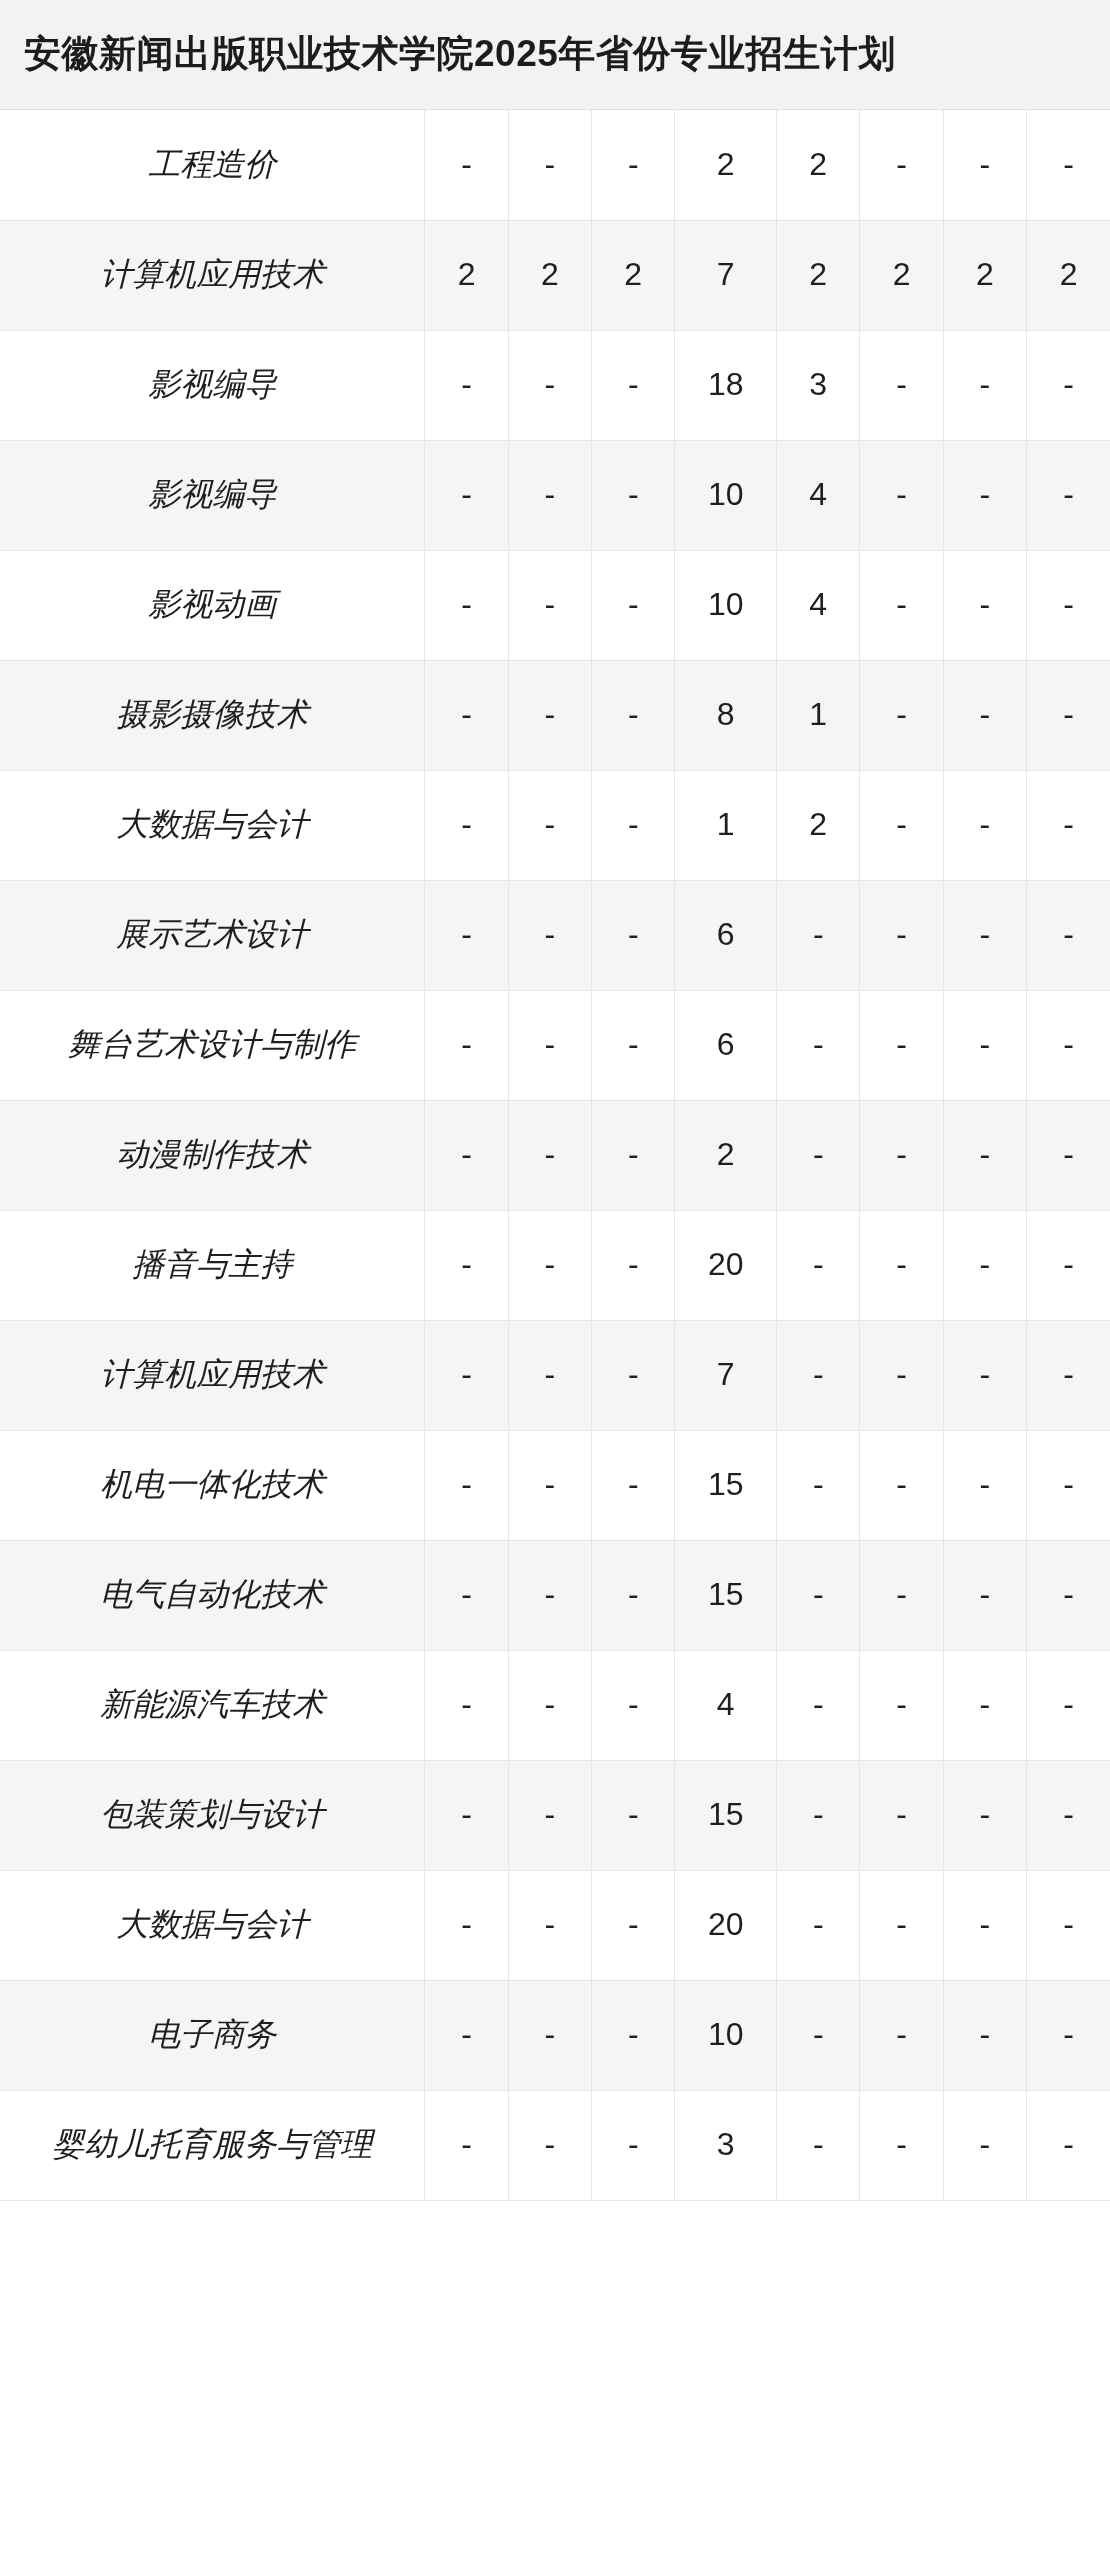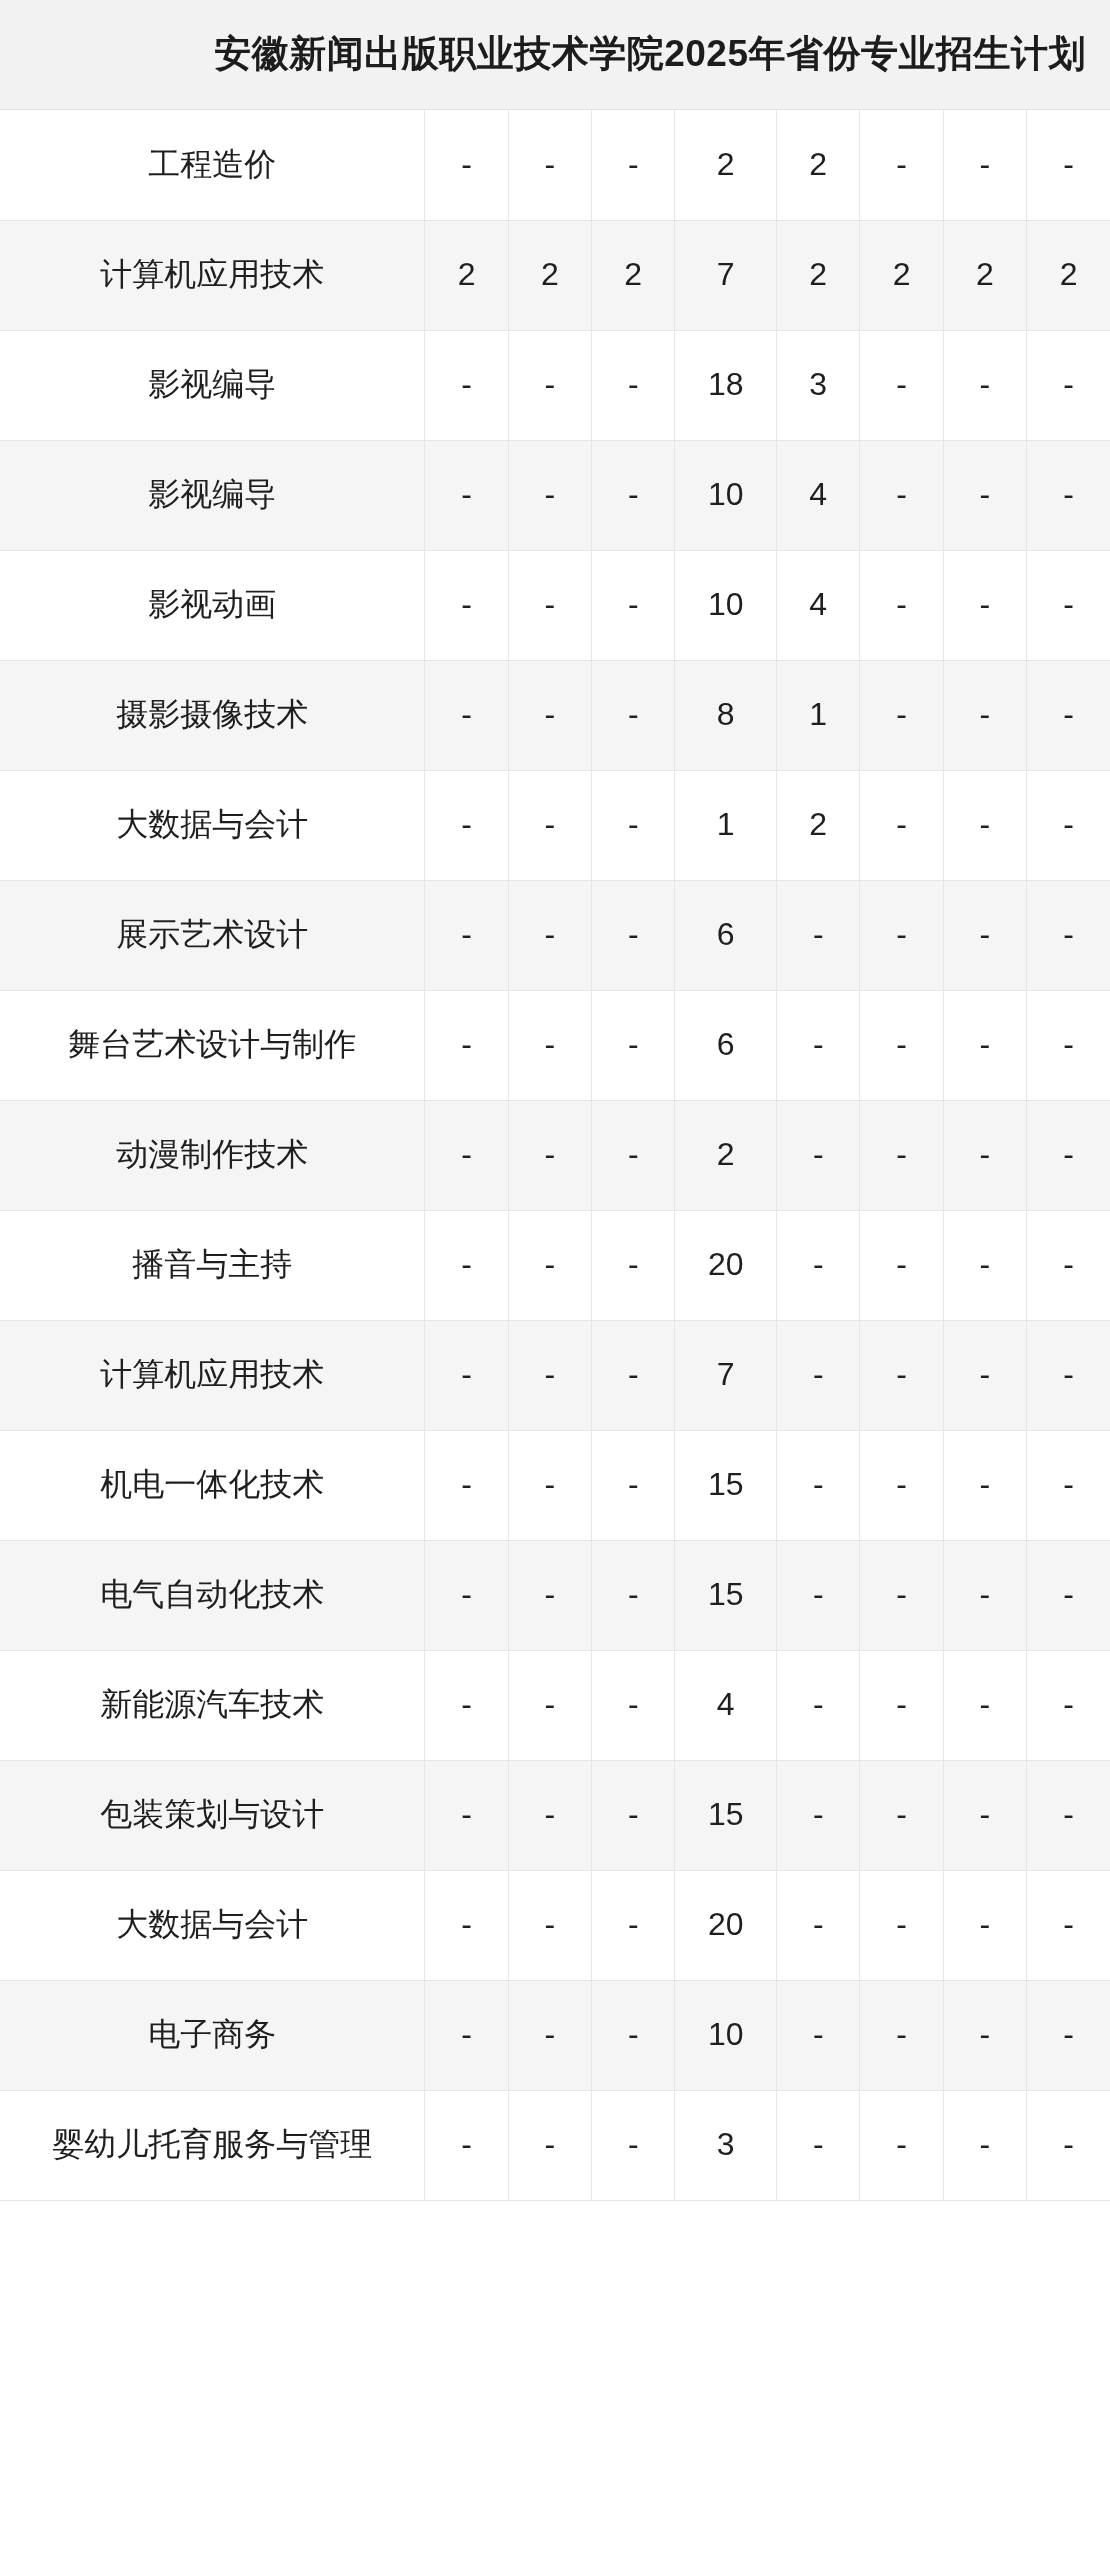--- a/index.html
+++ b/index.html
@@ -16,21 +16,21 @@
   .sheet {
     width: 1110px;
     box-sizing: border-box;
   }
   .title-bar {
     background: #f2f2f2;
     border-bottom: 1px solid #e2e2e2;
     height: 110px;
     display: flex;
     align-items: center;
-    justify-content: flex-end;
+    justify-content: flex-start;
     text-align: center;
     padding: 0 24px;
     box-sizing: border-box;
   }
   .title-bar .title-text {
     font-size: 37px;
     font-weight: bold;
     letter-spacing: 0.5px;
     color: #1c1c1c;
     line-height: 1.3;
@@ -71,20 +71,21 @@
   td.num {
     width: 82px;
     font-size: 32px;
   }
   td.num.wide {
     width: 100px;
   }
   .major-inner {
     display: block;
     padding: 0 14px;
+    font-style: italic;
   }
 </style>
 </head>
 <body>
 
 <div class="sheet">
 
   <div class="title-bar">
     <span class="title-text">安徽新闻出版职业技术学院2025年省份专业招生计划</span>
   </div>

